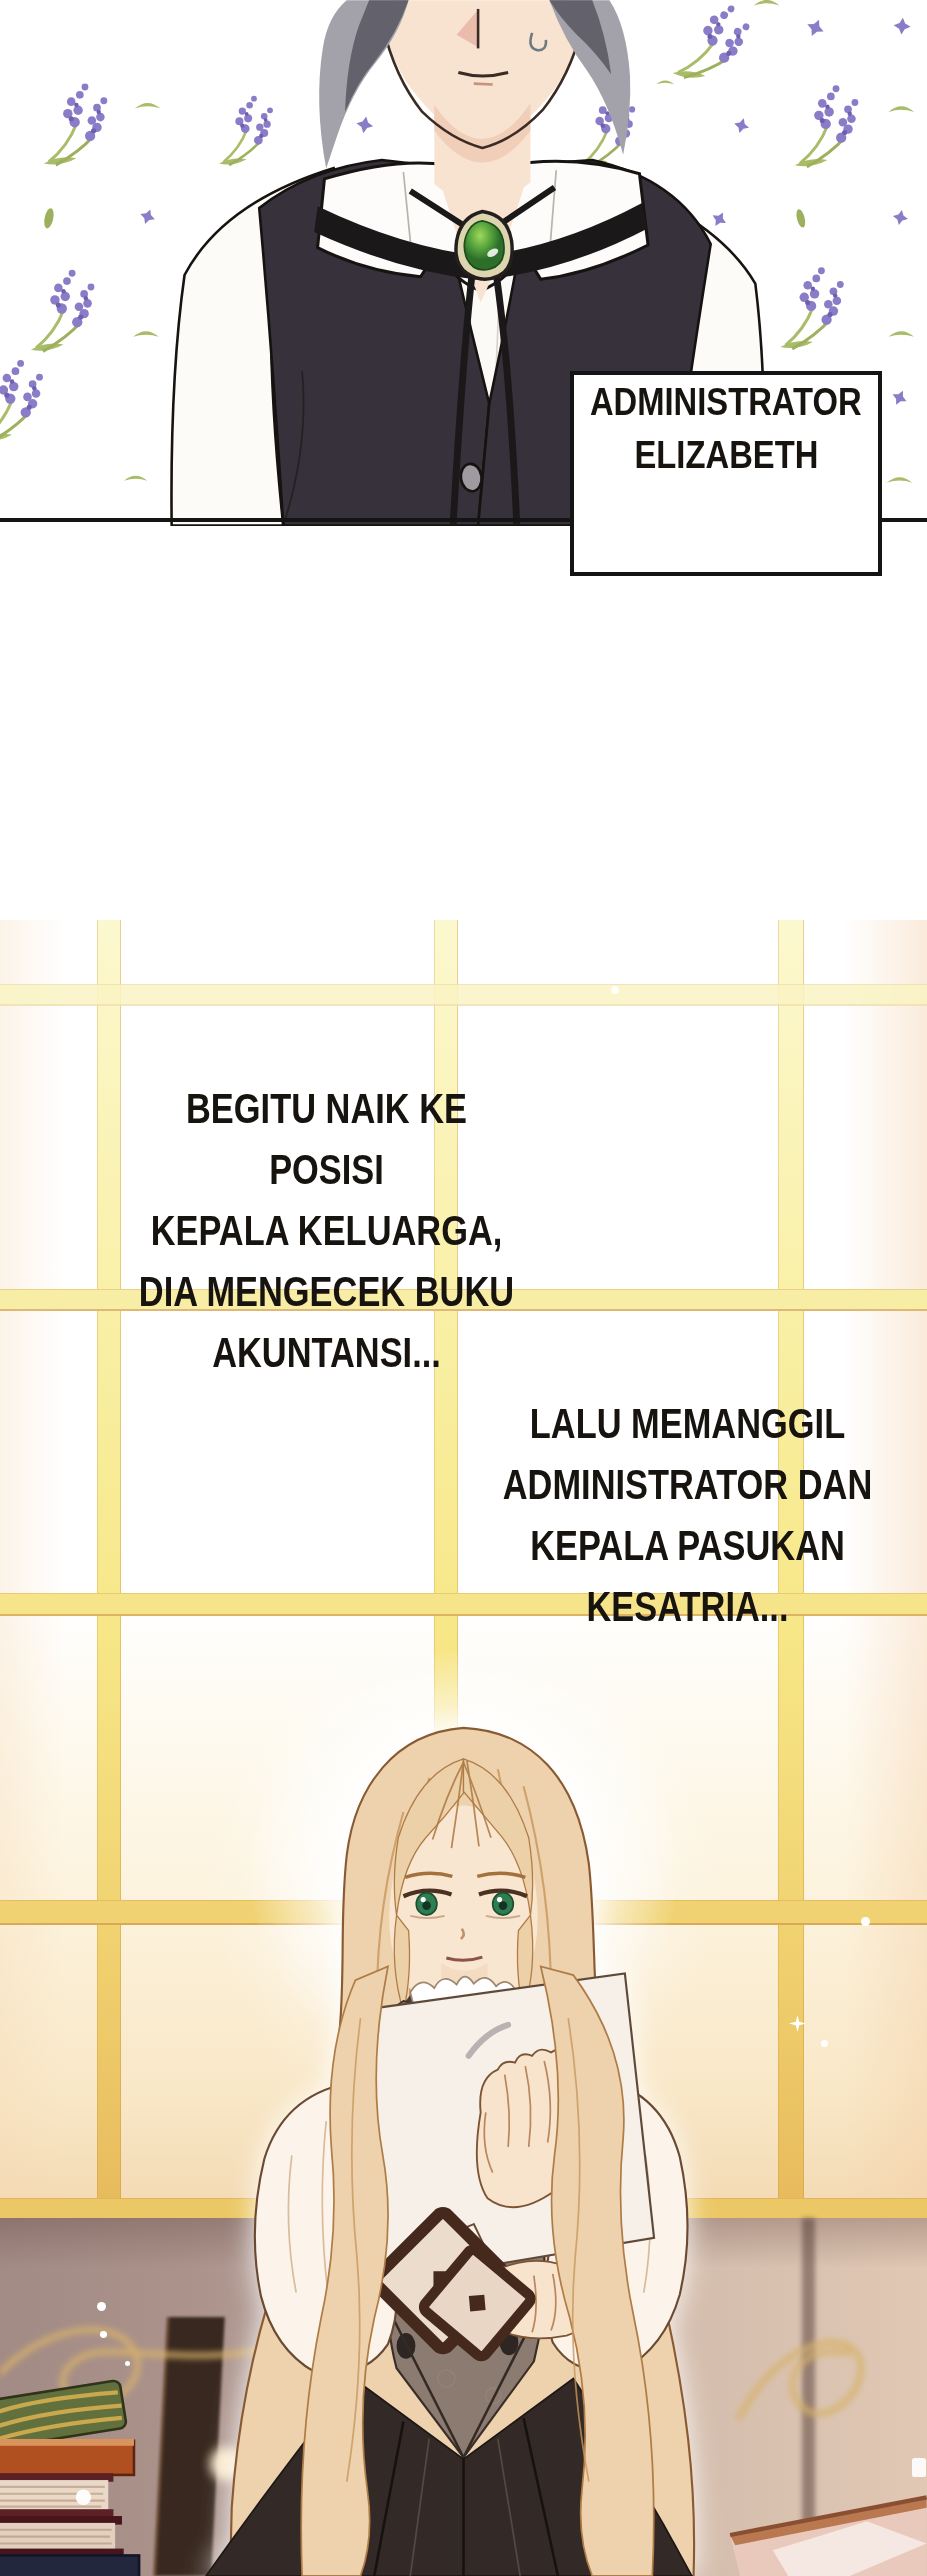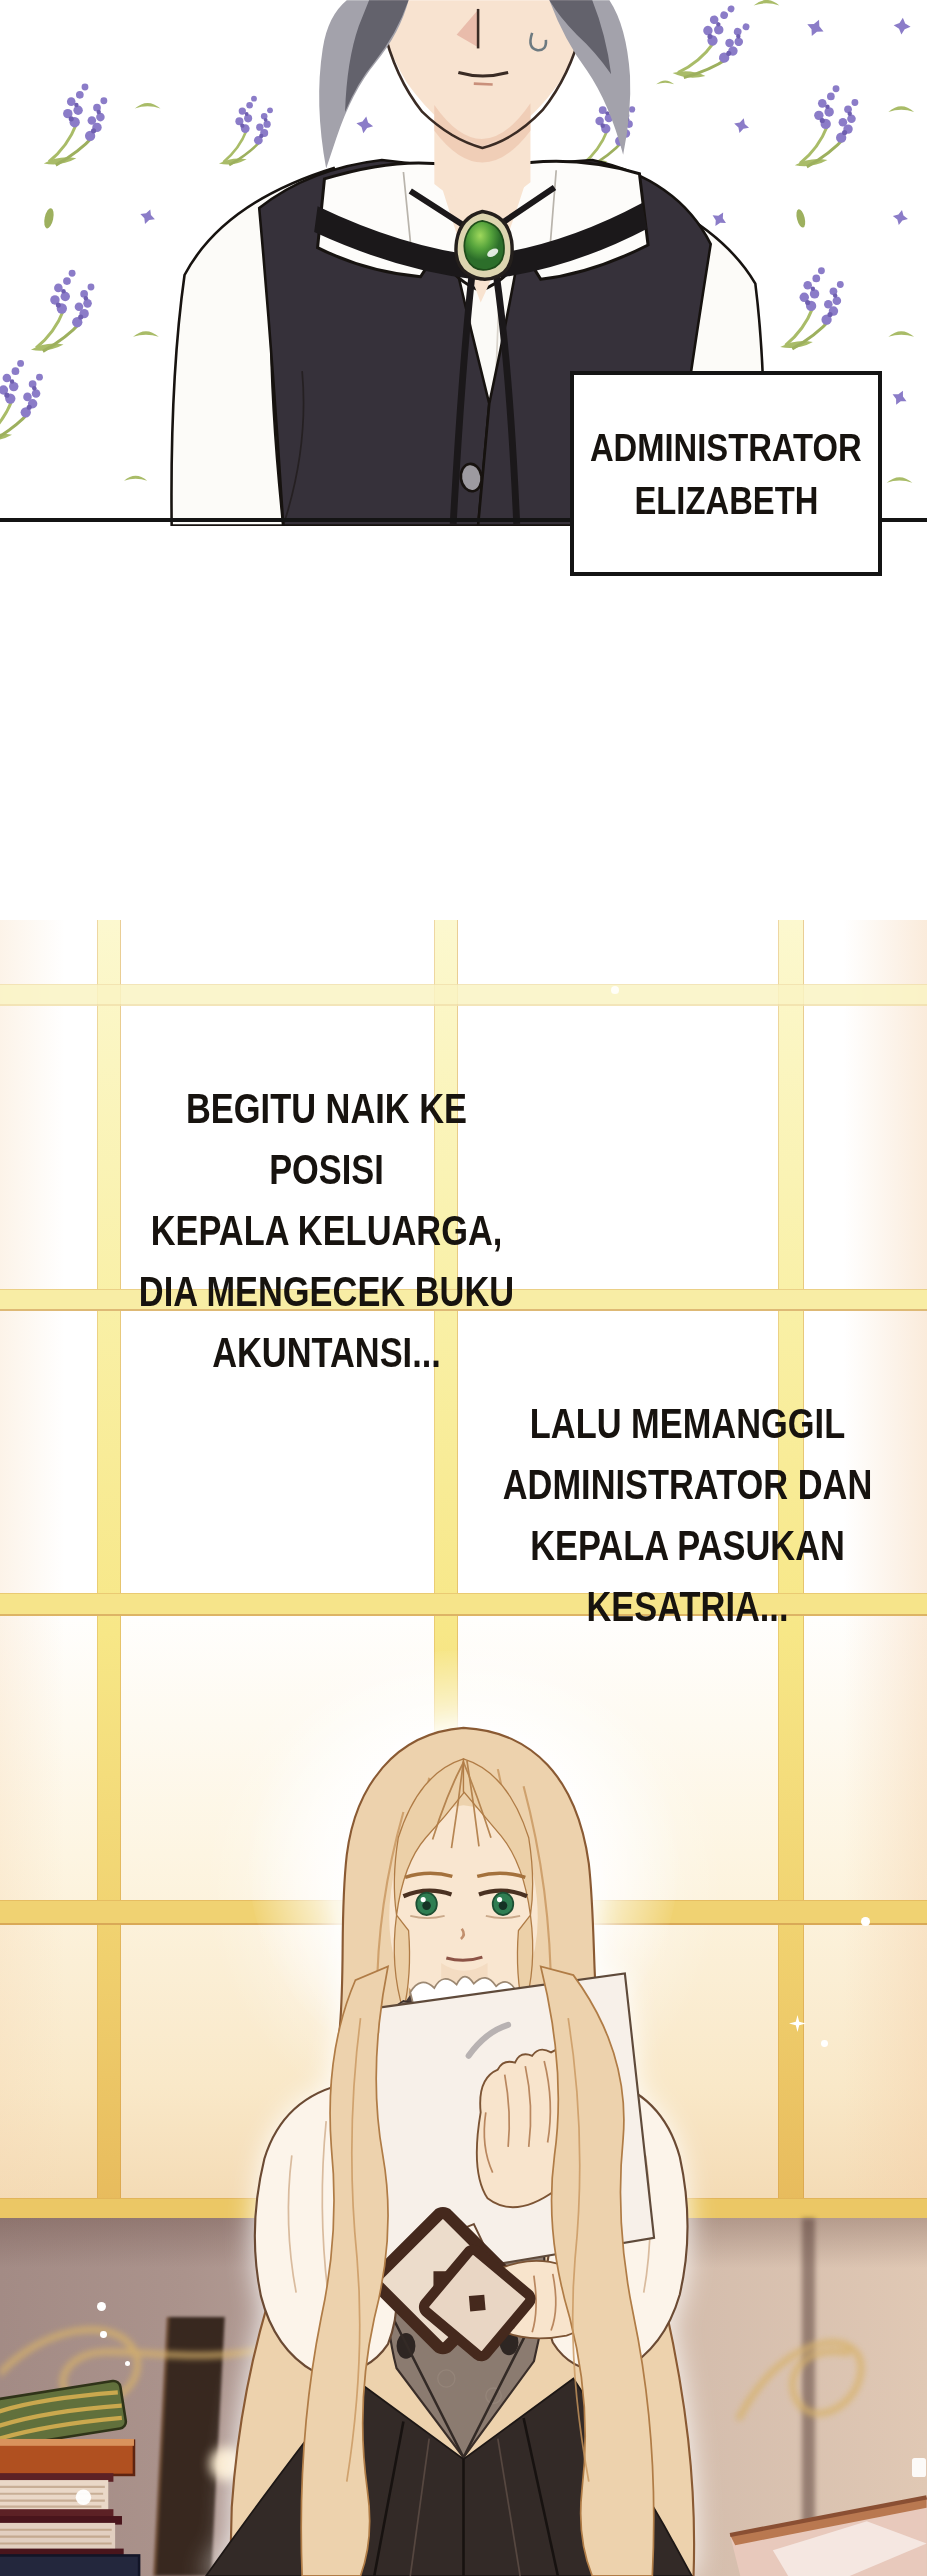--- a/index.html
+++ b/index.html
@@ -4,21 +4,21 @@
 <style>
   html,body{margin:0;padding:0;background:#ffffff;}
   #page{position:relative;width:927px;height:2576px;background:#ffffff;overflow:hidden;
         font-family:"Liberation Sans",sans-serif;}
   .abs{position:absolute;}
   
   #top-panel{left:0;top:0;width:927px;height:526px;background:#ffffff;}
   #panel-border{left:0;top:518px;width:927px;height:4.3px;background:#141414;z-index:10;}
   #name-box{left:570px;top:371px;width:304px;height:197px;background:#ffffff;
             border:4.3px solid #141414;z-index:40;display:flex;flex-direction:column;
-            align-items:center;justify-content:center;}
+            align-items:center;}
   #name-box .nb-line{font-weight:700;font-size:39px;line-height:53px;color:#17130f;
             transform:scaleX(.84);white-space:nowrap;letter-spacing:0px;}
   
   #window-scene{left:0;top:920px;width:927px;height:1297px;
     background:
       radial-gradient(circle at 464px 962px, rgba(255,255,255,0.95) 0px, rgba(255,255,255,0) 258px),
       linear-gradient(270deg, rgba(243,205,165,0.40) 0%, rgba(243,205,165,0) 9%),
       linear-gradient(90deg, rgba(246,216,180,0.30) 0%, rgba(246,216,180,0) 7%),
       linear-gradient(180deg,#ffffff 0%,#ffffff 52%,#fdf5e2 72%,#f9e8c8 90%,#f3d9b2 100%);
     z-index:1;}

